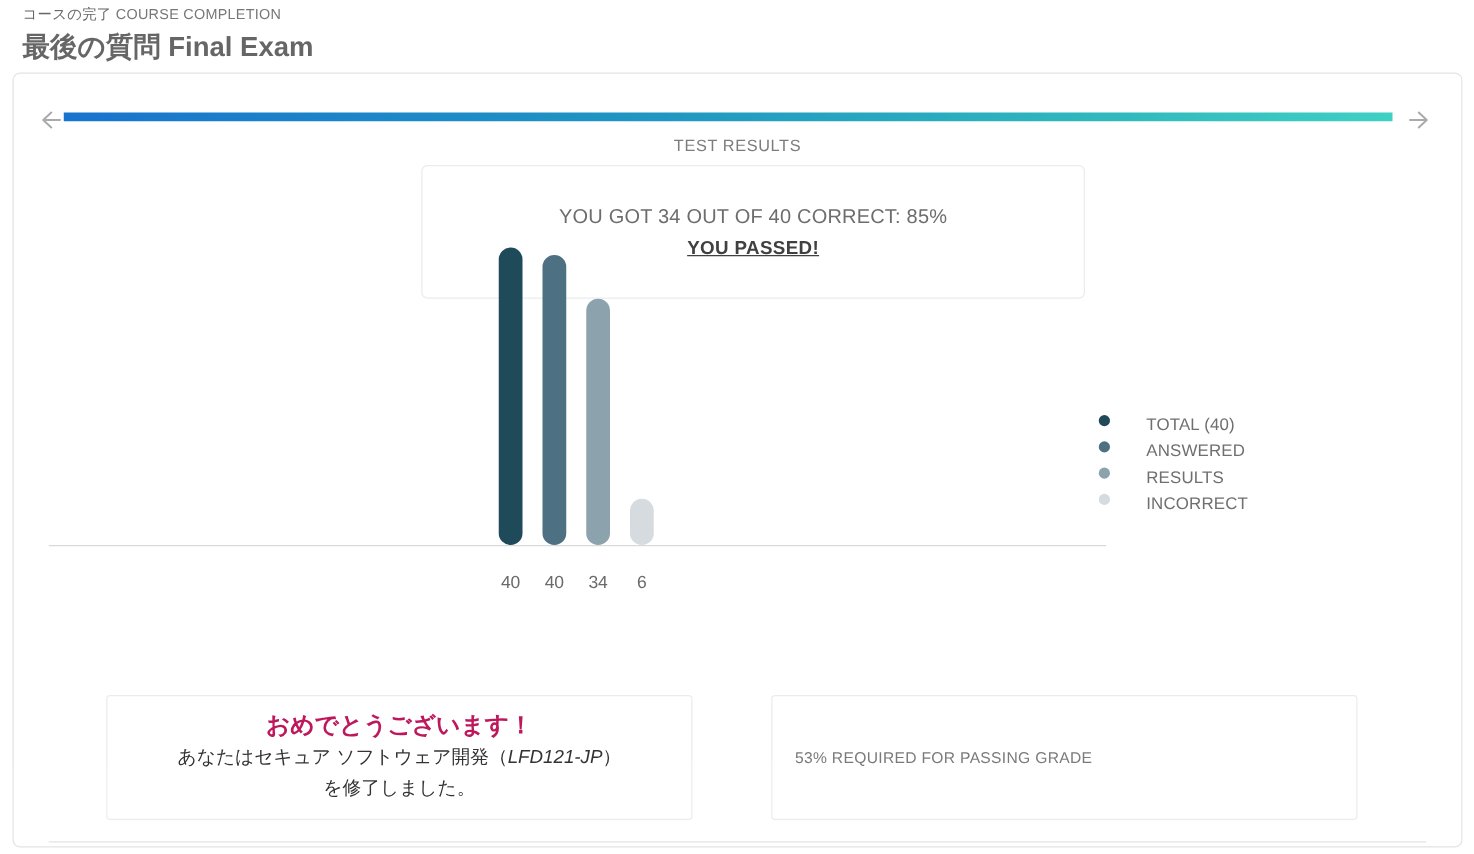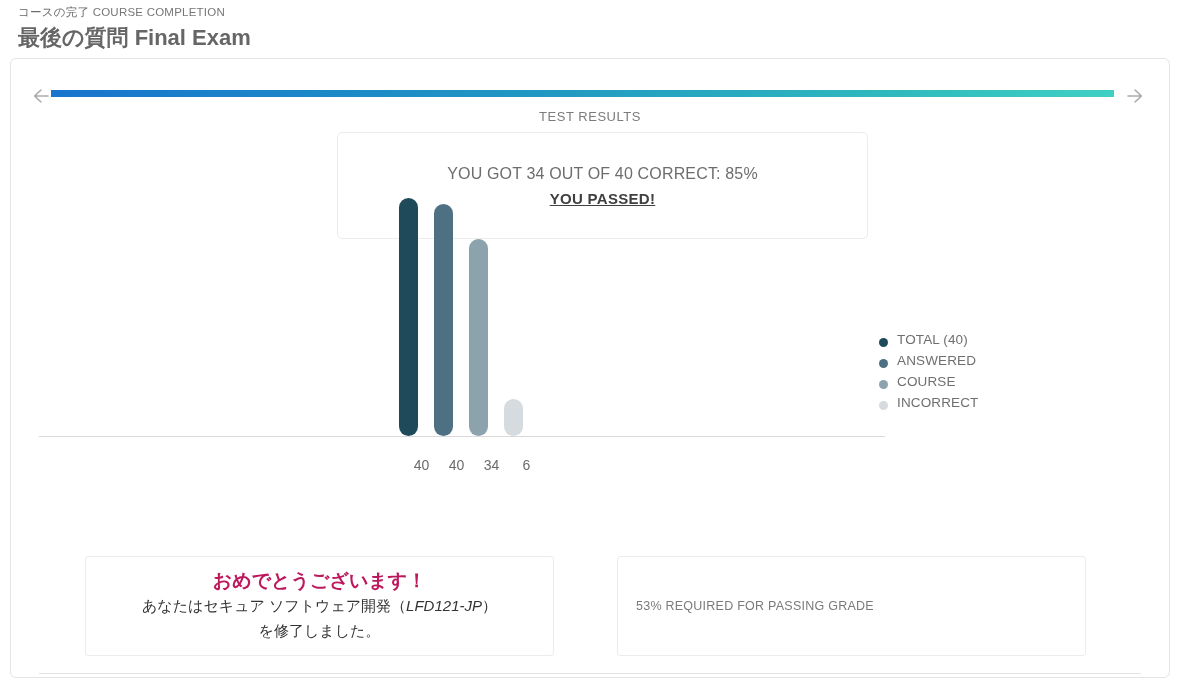--- a/index.html
+++ b/index.html
@@ -82,33 +82,33 @@
   }
   .bars {
     position: absolute; left: 360px; bottom: 63px; height: 238px;
     display: flex; align-items: flex-end; gap: 16px;
   }
   .bar-col { width: 19px; display: flex; flex-direction: column; align-items: center; }
   .bar {
     width: 19px; border-radius: 10px;
   }
   .bar-labels {
-    position: absolute; left: 373px; bottom: 26px;
+    position: absolute; left: 360px; bottom: 26px;
     display: flex; gap: 16px; align-items: center;
   }
   .bar-label {
     width: 19px; text-align: center; font-size: 14px; color: #6a6a6a;
   }
 
   
   .legend {
     position: absolute; left: 868px; top: 103px;
     display: flex; flex-direction: column; gap: 6px;
   }
-  .legend-item { display: flex; align-items: flex-end; height: 15px; }
+  .legend-item { display: flex; align-items: flex-start; height: 15px; gap: 20px; }
   .legend-dot {
     width: 9px; height: 9px; border-radius: 50%; margin-right: 9px; flex: 0 0 auto;
   }
   .legend-text { font-size: 13.5px; color: #6f6f6f; white-space: nowrap; letter-spacing: .01em; }
 
   
   .info-box {
     position: absolute; border: 1px solid #ececec; border-radius: 3px;
     background: #fff;
   }
@@ -204,21 +204,21 @@
         <div class="legend-item">
           <span class="legend-dot" style="background:#1f4a5a;"></span>
           <span class="legend-text">TOTAL (40)</span>
         </div>
         <div class="legend-item">
           <span class="legend-dot" style="background:#4d7183;"></span>
           <span class="legend-text">ANSWERED</span>
         </div>
         <div class="legend-item">
           <span class="legend-dot" style="background:#8ca3ae;"></span>
-          <span class="legend-text">COURSE</span>
+          <span class="legend-text">RESULTS</span>
         </div>
         <div class="legend-item">
           <span class="legend-dot" style="background:#d5dbde;"></span>
           <span class="legend-text">INCORRECT</span>
         </div>
       </div>
     </div>
 
     <div class="info-box info-left">
       <div class="congrats-title">おめでとうございます！</div>

